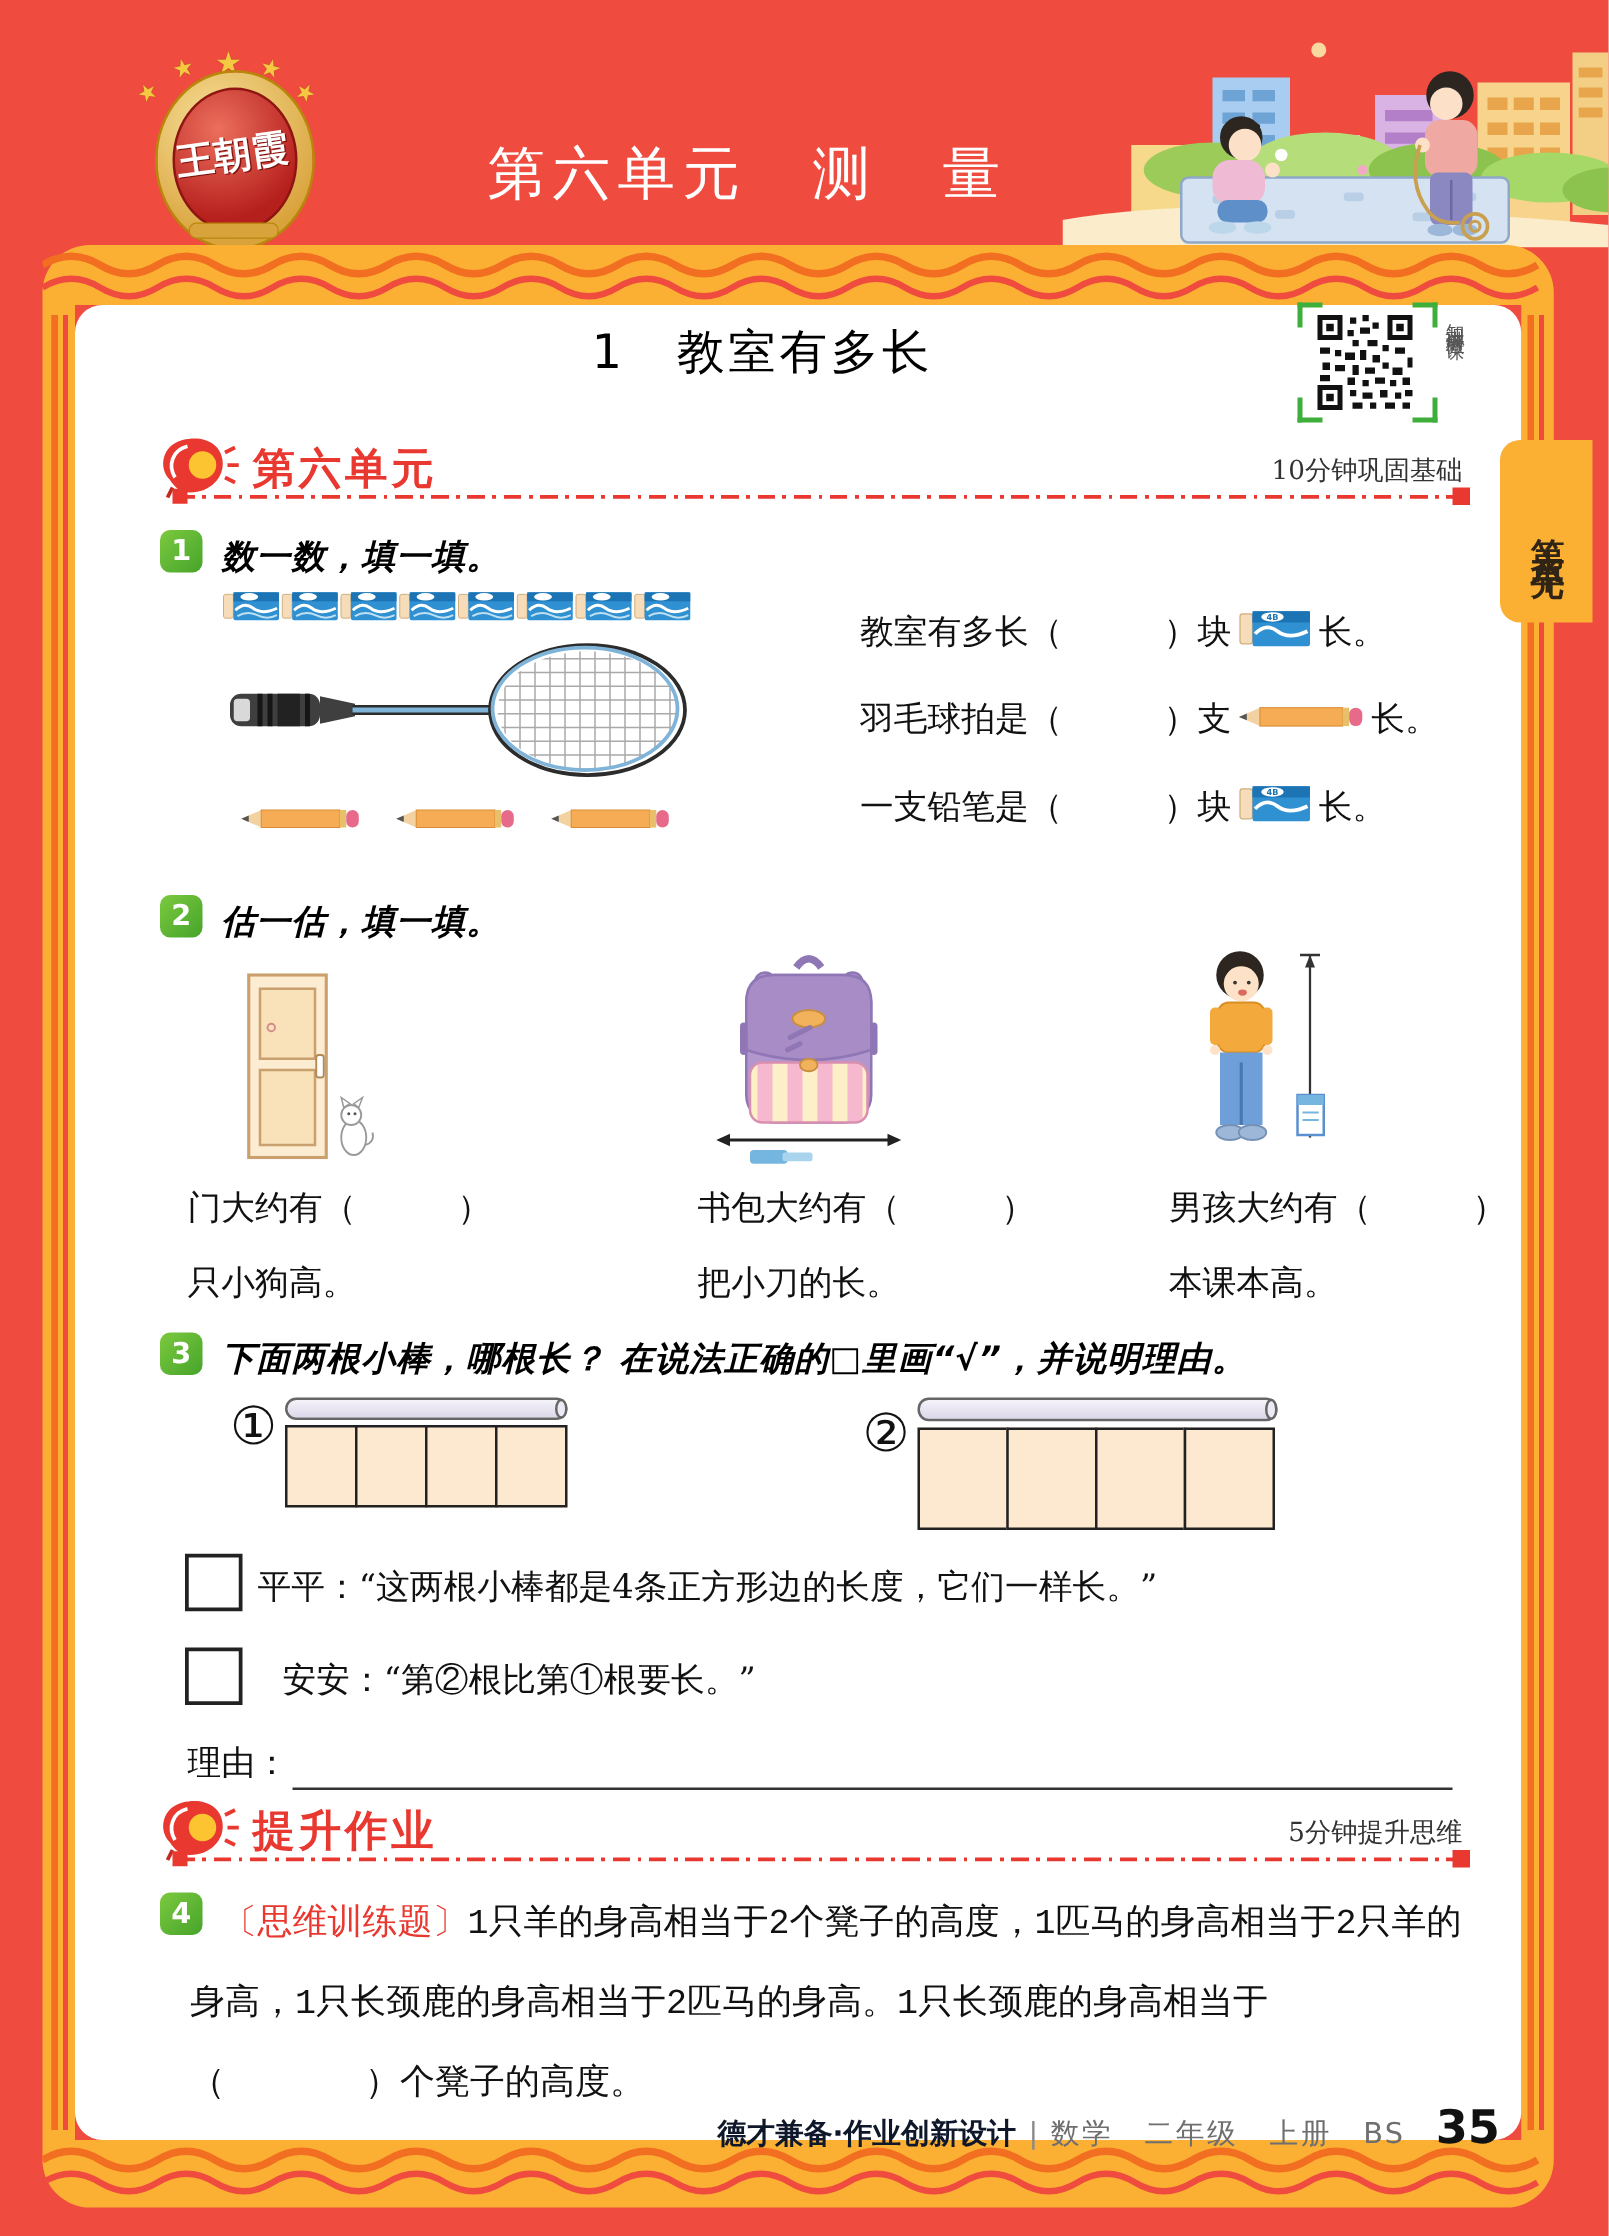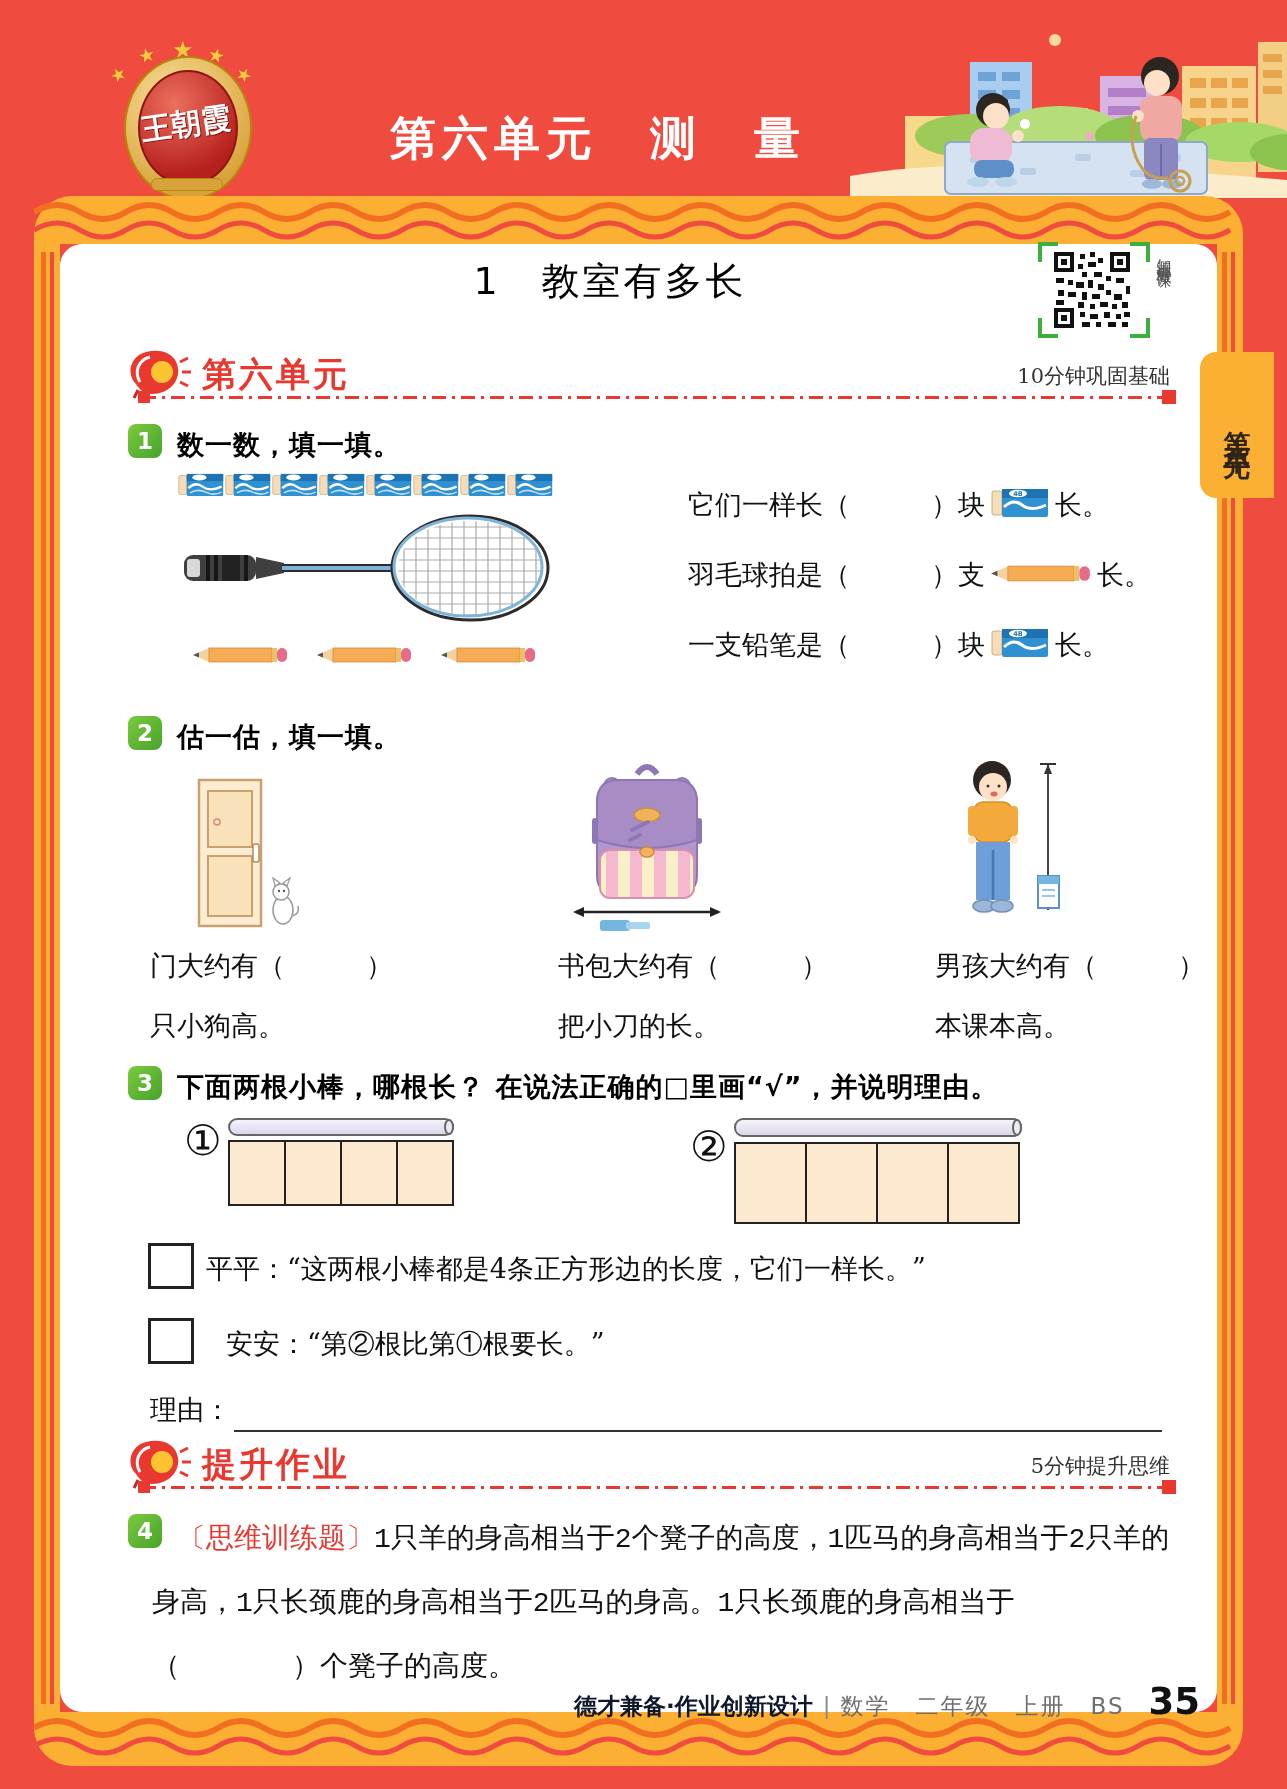--- a/index.html
+++ b/index.html
@@ -13,21 +13,21 @@
   .waveband{position:absolute;left:34px;width:1209px;height:48px;}
   .waveband.top{top:198px;}
   .waveband.bottom{top:1714px;}
   .side-stripes{position:absolute;top:252px;width:18px;height:1452px;
     background:linear-gradient(90deg,#f26f21 0 5px,rgba(0,0,0,0) 5px 9px,#ef4b3f 9px 13px,rgba(0,0,0,0) 13px);}
   .side-stripes.left{left:41px;}
   .side-stripes.right{left:1222px;}
   .card{position:absolute;left:60px;top:244px;width:1157px;height:1468px;background:#ffffff;border-radius:22px;}
 
   
-  .unit-title{position:absolute;left:390px;top:108px;color:#ffffff;font-size:46px;font-weight:bold;letter-spacing:6px;}
+  .unit-title{position:absolute;left:390px;top:108px;color:#ffffff;font-size:46px;font-weight:normal;letter-spacing:6px;}
   .logo{position:absolute;left:108px;top:34px;width:156px;height:164px;}
   .logo-ring{position:absolute;left:16px;top:22px;width:124px;height:140px;border-radius:50%;
              background:radial-gradient(circle at 38% 30%,#f7e09a,#d9a33c 75%);border:2px solid #b8860b;}
   .logo-inner{position:absolute;left:30px;top:36px;width:96px;height:112px;border-radius:50%;
               background:radial-gradient(circle at 36% 28%,#ec6f5d,#b51f1c 72%);border:2px solid #8f1512;}
   .logo-text{position:absolute;left:30px;top:70px;width:96px;text-align:center;color:#ffffff;
              font-family:"DejaVu Serif",serif;font-size:30px;font-weight:bold;transform:rotate(-8deg);
              text-shadow:1px 1px 0 #7e120f;}
   .logo-star{position:absolute;color:#f5c842;text-shadow:0 0 1px #a4601a;}
   .logo-ribbon{position:absolute;left:43px;top:144px;width:70px;height:11px;background:#d9a33c;
@@ -42,21 +42,21 @@
   .sec-title{position:absolute;font-size:34px;font-weight:bold;color:#e8382f;letter-spacing:3px;}
   .sec-note{position:absolute;font-family:"DejaVu Serif",serif;font-size:21px;color:#333;}
   .divider{position:absolute;height:3px;
     background:repeating-linear-gradient(90deg,#e8382f 0 14px,rgba(0,0,0,0) 14px 20px,#e8382f 20px 23px,rgba(0,0,0,0) 23px 29px);}
   .divider::before,.divider::after{content:"";position:absolute;top:-5px;width:12px;height:12px;background:#e8382f;}
   .divider::before{left:-4px;}
   .divider::after{right:-6px;width:14px;height:14px;top:-6px;}
 
   .qnum{position:absolute;width:34px;height:34px;border-radius:8px;text-align:center;line-height:34px;
         background:linear-gradient(135deg,#7cc93f,#46a42a);color:#fff;font-size:23px;font-weight:bold;}
-  .stem{position:absolute;font-size:27px;font-weight:bold;color:#000;letter-spacing:1px;}
+  .stem{position:absolute;font-size:27px;font-weight:bold;color:#000;letter-spacing:1px;font-style:italic;}
   .kai{font-family:"DejaVu Serif",serif;font-size:27px;color:#111;}
 
   
   .eraser-row{position:absolute;left:178px;top:472px;display:flex;gap:1px;}
   .fill-line{display:flex;align-items:center;gap:6px;height:70px;}
   .fill-col{position:absolute;left:688px;top:470px;display:flex;flex-direction:column;}
   .pencil-row{position:absolute;left:180px;top:645px;display:flex;gap:3px;}
 
   
   .stick{position:absolute;background:linear-gradient(180deg,#f5f3fa,#dcd7e9);border:2px solid #666;border-radius:9px;}
@@ -435,21 +435,21 @@
         <polygon points="0,10 6,7.4 6,12.6" fill="#555555"></polygon>
         <rect x="16" y="3" width="63" height="14" fill="#f6ac55" stroke="#d98c33" stroke-width="0.8"></rect>
         <rect x="79" y="3" width="5" height="14" fill="#e9c06a"></rect>
         <rect x="84" y="3" width="10" height="14" rx="5" fill="#e86a8a"></rect>
       </svg>
     </span>
     </div>
 
   <div class="fill-col">
     <div class="fill-line">
-      <span class="kai">它们一样长（　　　）块</span>
+      <span class="kai">教室有多长（　　　）块</span>
       <span><svg width="58" height="30" viewBox="0 0 58 30">
             <rect x="1" y="3" width="10" height="24" rx="2" fill="#f6dcb8" stroke="#cfae7e" stroke-width="1"></rect>
             <rect x="11" y="1" width="46" height="28" rx="2" fill="#2f90d2"></rect>
             <rect x="11" y="1" width="46" height="9" fill="#1d74b4"></rect>
             <ellipse cx="27" cy="5.5" rx="9" ry="3.8" fill="#ffffff"></ellipse>
             <text x="27" y="8" font-size="6.5" fill="#1d74b4" text-anchor="middle" font-weight="bold">4B</text>
             <path d="M13 19 q9 -9 18 -2 t24 0" fill="none" stroke="#ffffff" stroke-width="3"></path>
           </svg></span>
       <span class="kai">长。</span>
     </div>

